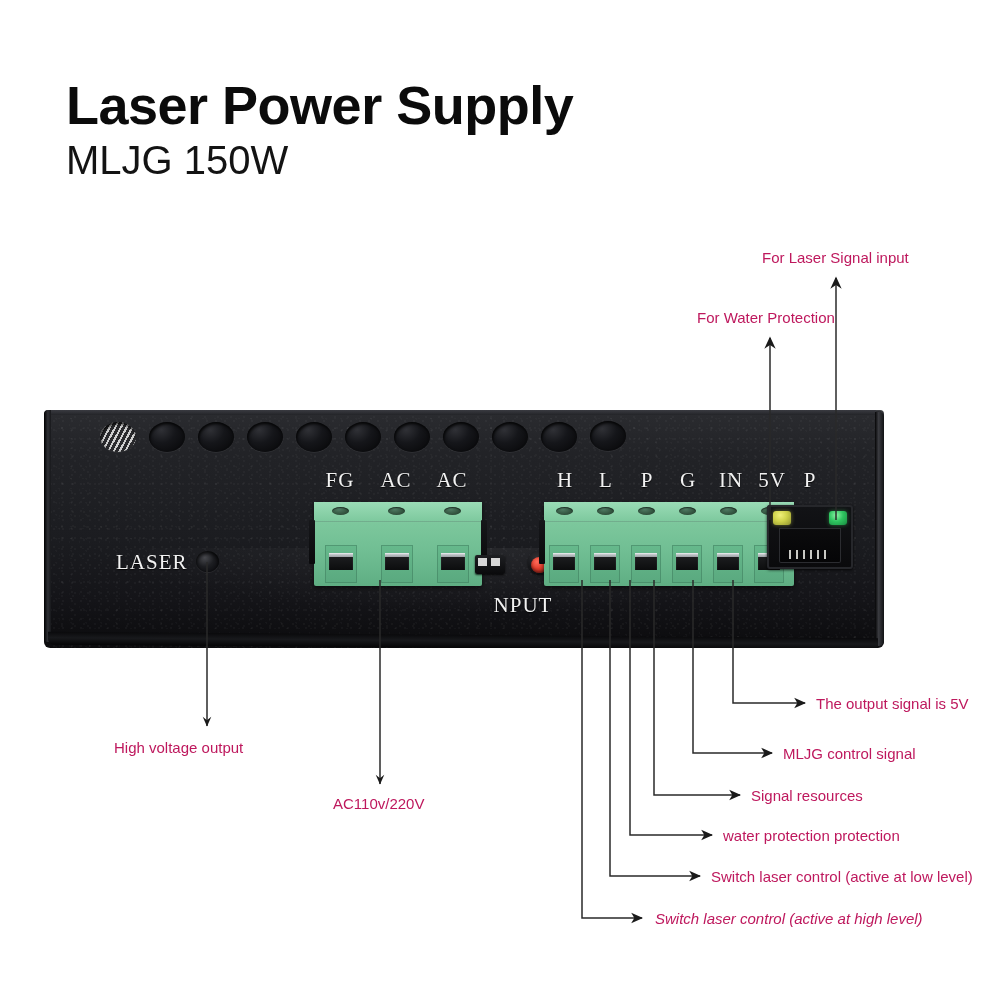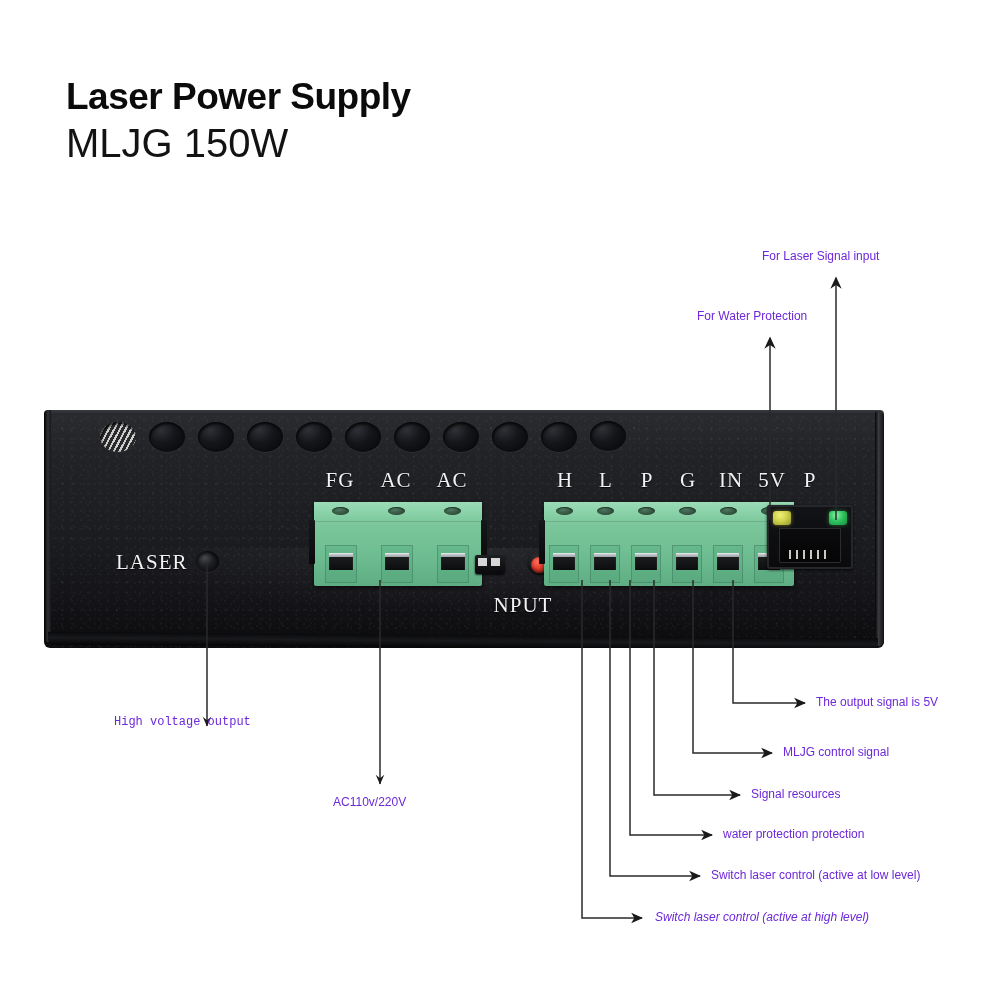--- a/index.html
+++ b/index.html
@@ -17,21 +17,21 @@
     color: #111111;
   }
 
   
   #heading {
     position: absolute;
     left: 66px;
     top: 78px;
   }
   #title {
-    font-size: 37px;
+    font-size: 54px;
     font-weight: bold;
     letter-spacing: -0.5px;
     line-height: 1.0;
     color: #0b0b0b;
     white-space: nowrap;
   }
   #subtitle {
     font-size: 40px;
     font-weight: normal;
     line-height: 1.0;
@@ -281,22 +281,22 @@
     right: 10px;
     bottom: 4px;
     height: 9px;
     background: repeating-linear-gradient(90deg, #c9c9c4 0 2px, transparent 2px 7px);
   }
 
   
   .callout {
     position: absolute;
     font-family: "Liberation Sans", sans-serif;
-    font-size: 12px;
-    color: #6d28d9;
+    font-size: 15px;
+    color: #be185d;
     white-space: nowrap;
     line-height: 1;
   }
 
   
   #leaders {
     position: absolute;
     left: 0; top: 0;
     width: 1000px;
     height: 1000px;
@@ -420,21 +420,21 @@
     <path d="M 654 580 L 654 795 L 740 795" marker-end="url(#arrow-solid)"></path>
     <path d="M 630 580 L 630 835 L 712 835" marker-end="url(#arrow-solid)"></path>
     <path d="M 610 580 L 610 876 L 700 876" marker-end="url(#arrow-solid)"></path>
     <path d="M 582 580 L 582 918 L 642 918" marker-end="url(#arrow-solid)"></path>
   </g>
 </svg>
 
 <div class="callout" style="left:762px; top:250px;">For Laser Signal input</div>
 <div class="callout" style="left:697px; top:310px;">For Water Protection</div>
 
-<div class="callout" style="left:114px; top:716px;font-family:Liberation Mono, monospace;">High voltage output</div>
+<div class="callout" style="left:114px; top:740px;">High voltage output</div>
 <div class="callout" style="left:333px; top:796px;">AC110v/220V</div>
 
 <div class="callout" style="left:816px; top:696px;">The output signal is 5V</div>
 <div class="callout" style="left:783px; top:746px;">MLJG control signal</div>
 <div class="callout" style="left:751px; top:788px;">Signal resources</div>
 <div class="callout" style="left:723px; top:828px;">water protection protection</div>
 <div class="callout" style="left:711px; top:869px;">Switch laser control (active at low level)</div>
 <div class="callout" style="left:655px; top:911px;font-style:italic;">Switch laser control (active at high level)</div>
 
 </body></html>

